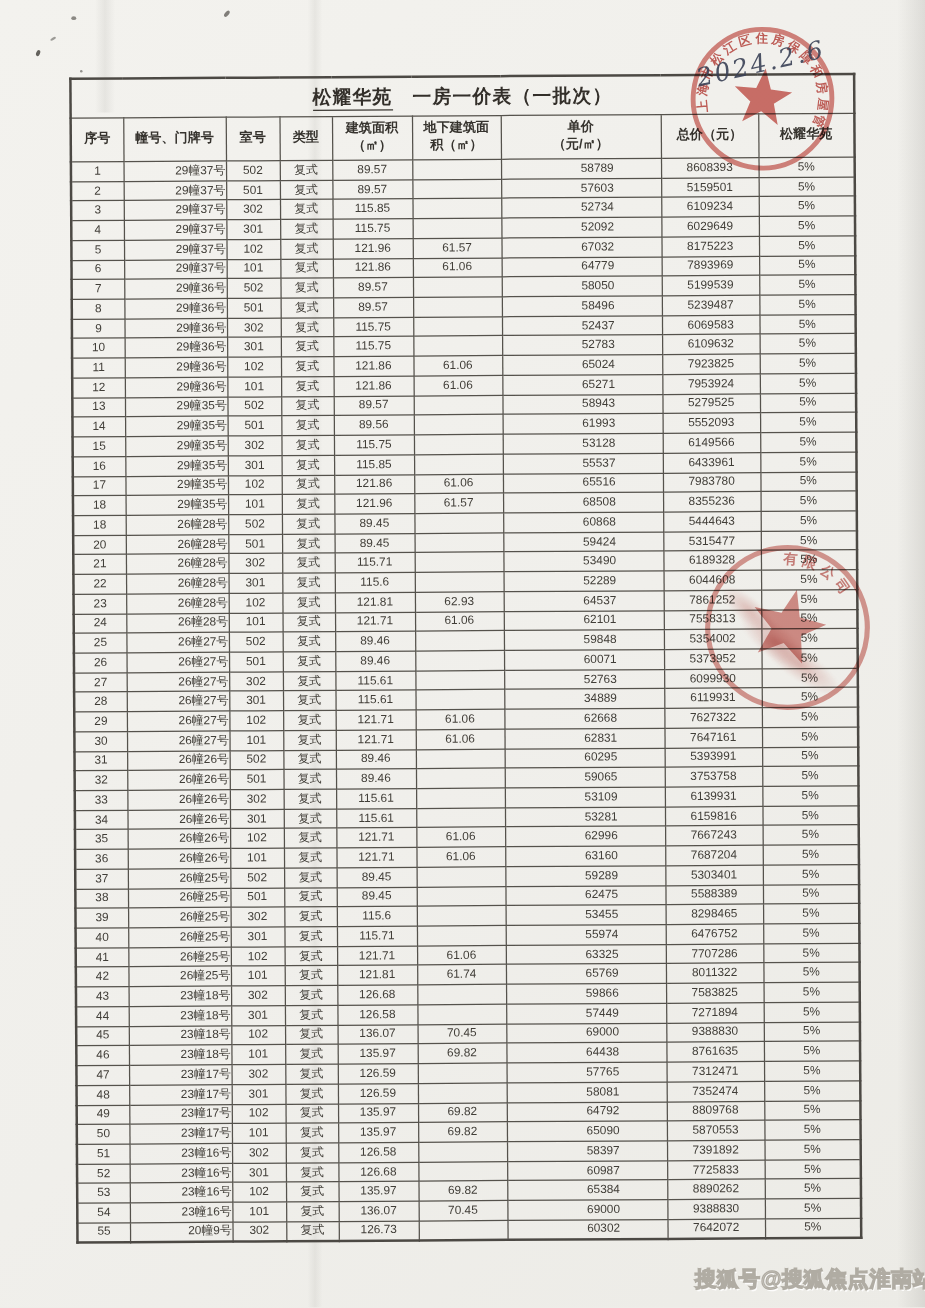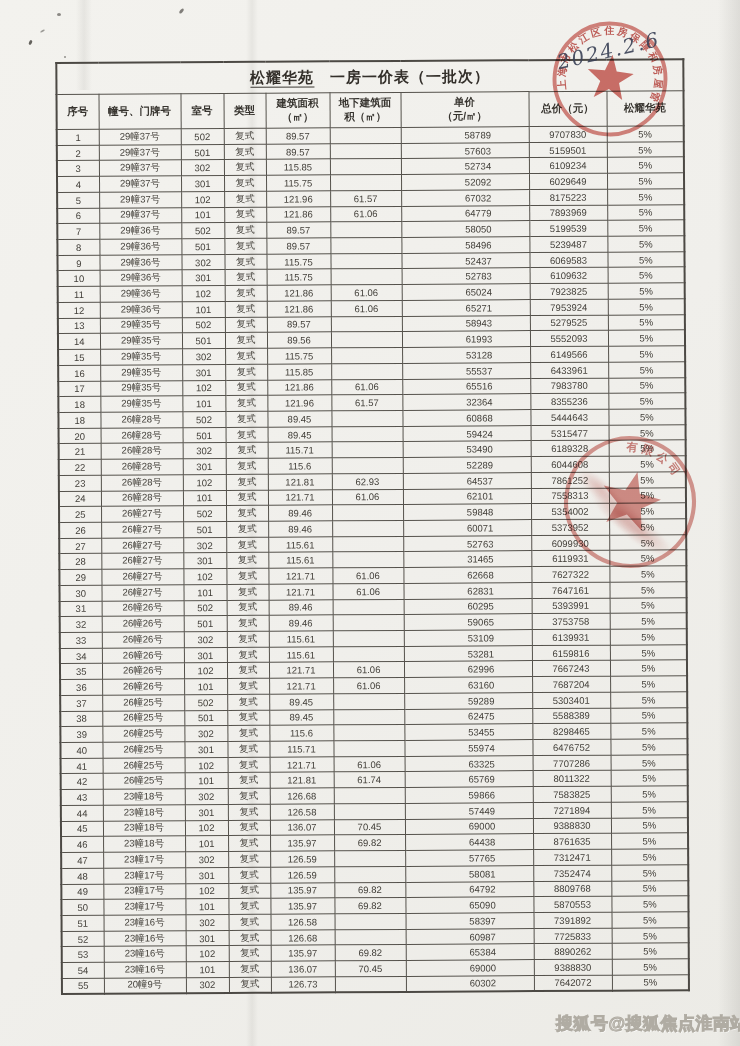--- a/index.html
+++ b/index.html
@@ -49,21 +49,21 @@
   tr.title-row td{
     height:30px;font-size:15px;font-weight:bold;letter-spacing:1px;color:#332f2a;
   }
   .title-underline{border-bottom:1.5px solid #3c3934;padding-bottom:1px;margin-right:16px;}
   tr.head-row th{
     height:34px;font-size:10.5px;font-weight:bold;line-height:1.3;
     white-space:pre-line;color:#36332e;
   }
   tbody tr{height:15.72px;}
   tbody td{font-size:9.5px;color:#413e38;}
-  tbody td:nth-child(2){font-size:9.5px;}
+  tbody td:nth-child(2){font-size:9.5px;text-align:right;}
   tbody td:nth-child(7){padding-left:26px;}
   
   .stamp{position:absolute;mix-blend-mode:multiply;pointer-events:none;}
   .stamp-top{left:545px;top:14px;width:130px;height:130px;transform:rotate(6deg);}
   .stamp-mid{left:557px;top:429px;width:146px;height:146px;transform:rotate(14deg);opacity:.92;}
   .smudge{position:absolute;border-radius:50%;pointer-events:none;
     background:radial-gradient(ellipse at center,rgba(186,64,56,.28),rgba(186,64,56,0) 70%);
     filter:blur(1px);mix-blend-mode:multiply;}
   .smudge.m1{left:585px;top:500px;width:70px;height:26px;transform:rotate(38deg);}
   .smudge.m2{left:600px;top:520px;width:80px;height:24px;transform:rotate(35deg);}
@@ -135,21 +135,21 @@
       </thead>
       <tbody>
           <tr>
             <td>1</td>
             <td>29幢37号</td>
             <td>502</td>
             <td>复式</td>
             <td>89.57</td>
             <td></td>
             <td>58789</td>
-            <td>9707830</td>
+            <td>8608393</td>
             <td>5%</td>
           </tr>
           <tr>
             <td>2</td>
             <td>29幢37号</td>
             <td>501</td>
             <td>复式</td>
             <td>89.57</td>
             <td></td>
             <td>57603</td>
@@ -321,21 +321,21 @@
             <td>7983780</td>
             <td>5%</td>
           </tr>
           <tr>
             <td>18</td>
             <td>29幢35号</td>
             <td>101</td>
             <td>复式</td>
             <td>121.96</td>
             <td>61.57</td>
-            <td>32364</td>
+            <td>68508</td>
             <td>8355236</td>
             <td>5%</td>
           </tr>
           <tr>
             <td>18</td>
             <td>26幢28号</td>
             <td>502</td>
             <td>复式</td>
             <td>89.45</td>
             <td></td>
@@ -431,21 +431,21 @@
             <td>6099930</td>
             <td>5%</td>
           </tr>
           <tr>
             <td>28</td>
             <td>26幢27号</td>
             <td>301</td>
             <td>复式</td>
             <td>115.61</td>
             <td></td>
-            <td>31465</td>
+            <td>34889</td>
             <td>6119931</td>
             <td>5%</td>
           </tr>
           <tr>
             <td>29</td>
             <td>26幢27号</td>
             <td>102</td>
             <td>复式</td>
             <td>121.71</td>
             <td>61.06</td>

